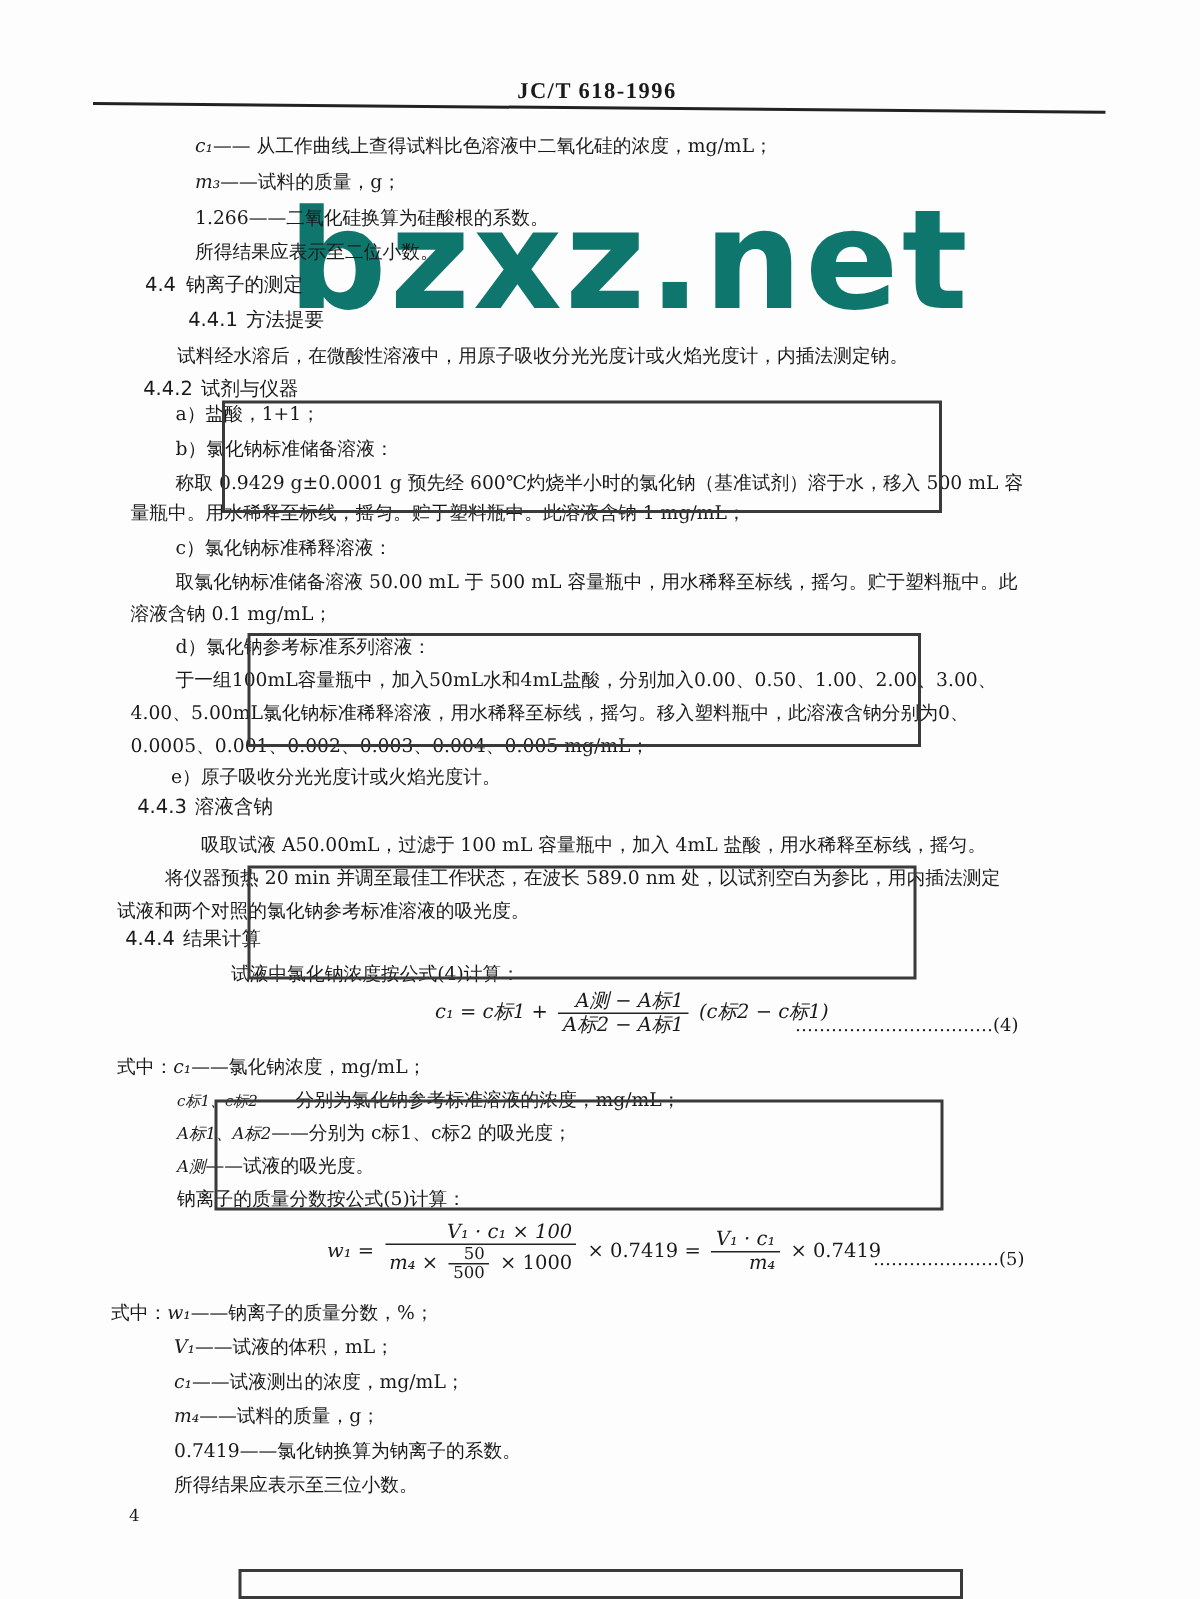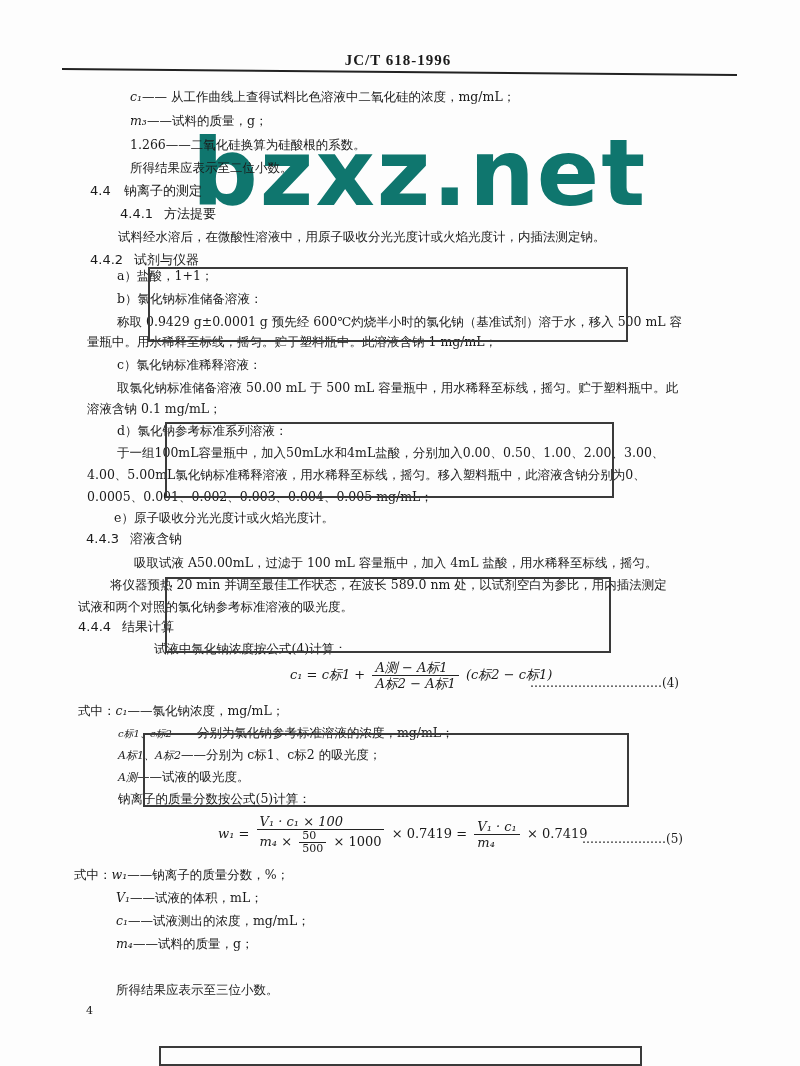--- a/index.html
+++ b/index.html
@@ -6,23 +6,23 @@
   body { width:800px; height:1066px; position:relative; overflow:hidden;
          font-family:"DejaVu Serif","Liberation Serif",serif; color:#1a1a1a; }
   .page { position:absolute; left:0; top:0; width:800px; height:1066px; background:#fdfdfd; }
   .watermark { position:absolute; left:192px; top:128px; font-family:"DejaVu Sans","Liberation Sans",sans-serif;
                font-weight:bold; font-size:92px; letter-spacing:2px; color:#0f766e; line-height:1; z-index:0; }
   .header { position:absolute; left:0; top:50px; width:800px; text-align:center; z-index:2; }
   .header-code { font-family:"Liberation Serif",serif; font-size:15px; font-weight:bold; letter-spacing:1px; position:relative; left:-2px; }
   .header-rule { position:absolute; left:62px; top:68px; width:675px; height:2px; background:#222; transform:rotate(0.5deg); transform-origin:left center; z-index:2; }
   .line { position:absolute; font-size:12.5px; white-space:nowrap; line-height:16px; z-index:2; }
   .sec { font-family:"DejaVu Sans","Liberation Sans",sans-serif; font-size:13px; }
-  .sec .num { display:inline-block; width:44px; }
+  .sec .num { display:inline-block; width:44px;text-align:center; }
   .formula { position:absolute; z-index:2; font-family:"DejaVu Serif","Liberation Serif",serif; font-size:13px; white-space:nowrap; }
-  .frac { display:inline-block; vertical-align:middle; text-align:left; margin:0 3px; }
+  .frac { display:inline-block; vertical-align:middle; text-align:right; margin:0 3px; }
   .frac .num-part { display:block; border-bottom:1px solid #222; padding:0 3px; line-height:15px; }
   .frac .den-part { display:block; line-height:15px; padding:0 3px; }
   .frac.small { font-size:11px; }
   .frac.small .num-part, .frac.small .den-part { line-height:12px; }
   .dots { position:absolute; z-index:2; font-size:12px; letter-spacing:0px; white-space:nowrap; }
   .box { position:absolute; border:2px solid #3a3a3a; z-index:3; pointer-events:none; }
   .pagenum { position:absolute; left:86px; top:1004px; font-size:11px; z-index:2; }
   i { font-style:italic; }
 </style>
 </head>
@@ -136,20 +136,23 @@
   </div>
   <div class="line" style="left:116px;top:890px;">
     <i>V₁</i><span>——试液的体积，mL；</span>
   </div>
   <div class="line" style="left:116px;top:913px;">
     <i>c₁</i><span>——试液测出的浓度，mg/mL；</span>
   </div>
   <div class="line" style="left:116px;top:936px;">
     <i>m₄</i><span>——试料的质量，g；</span>
   </div>
+  <div class="line" style="left:116px;top:959px;">
+    <span>0.7419</span><span>——氯化钠换算为钠离子的系数。</span>
+  </div>
   <div class="line" style="left:116px;top:982px;">所得结果应表示至三位小数。</div>
 
   <div class="pagenum">4</div>
 
   <div class="box" style="left:148px;top:267px;width:476px;height:71px;"></div>
   <div class="box" style="left:165px;top:422px;width:445px;height:72px;"></div>
   <div class="box" style="left:165px;top:577px;width:442px;height:72px;"></div>
   <div class="box" style="left:143px;top:733px;width:482px;height:70px;"></div>
   <div class="box" style="left:159px;top:1046px;width:479px;height:16px;"></div>
 </div>

